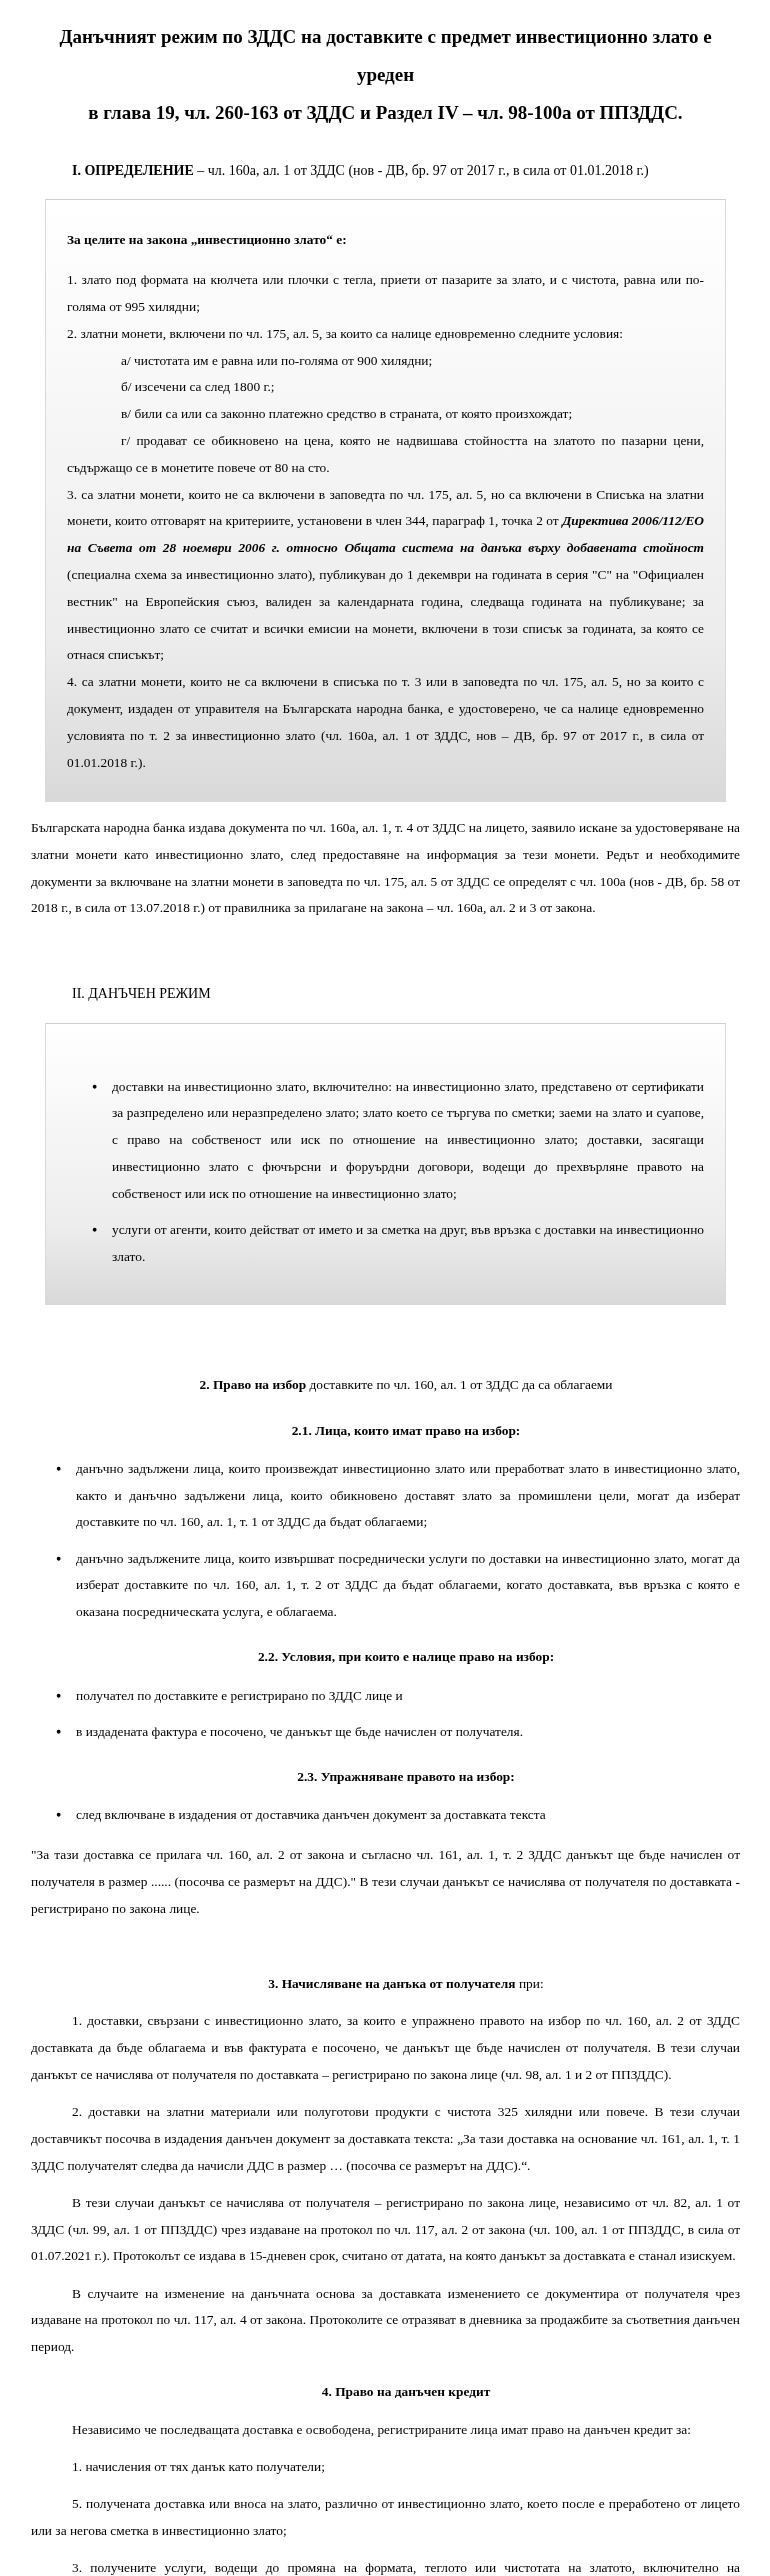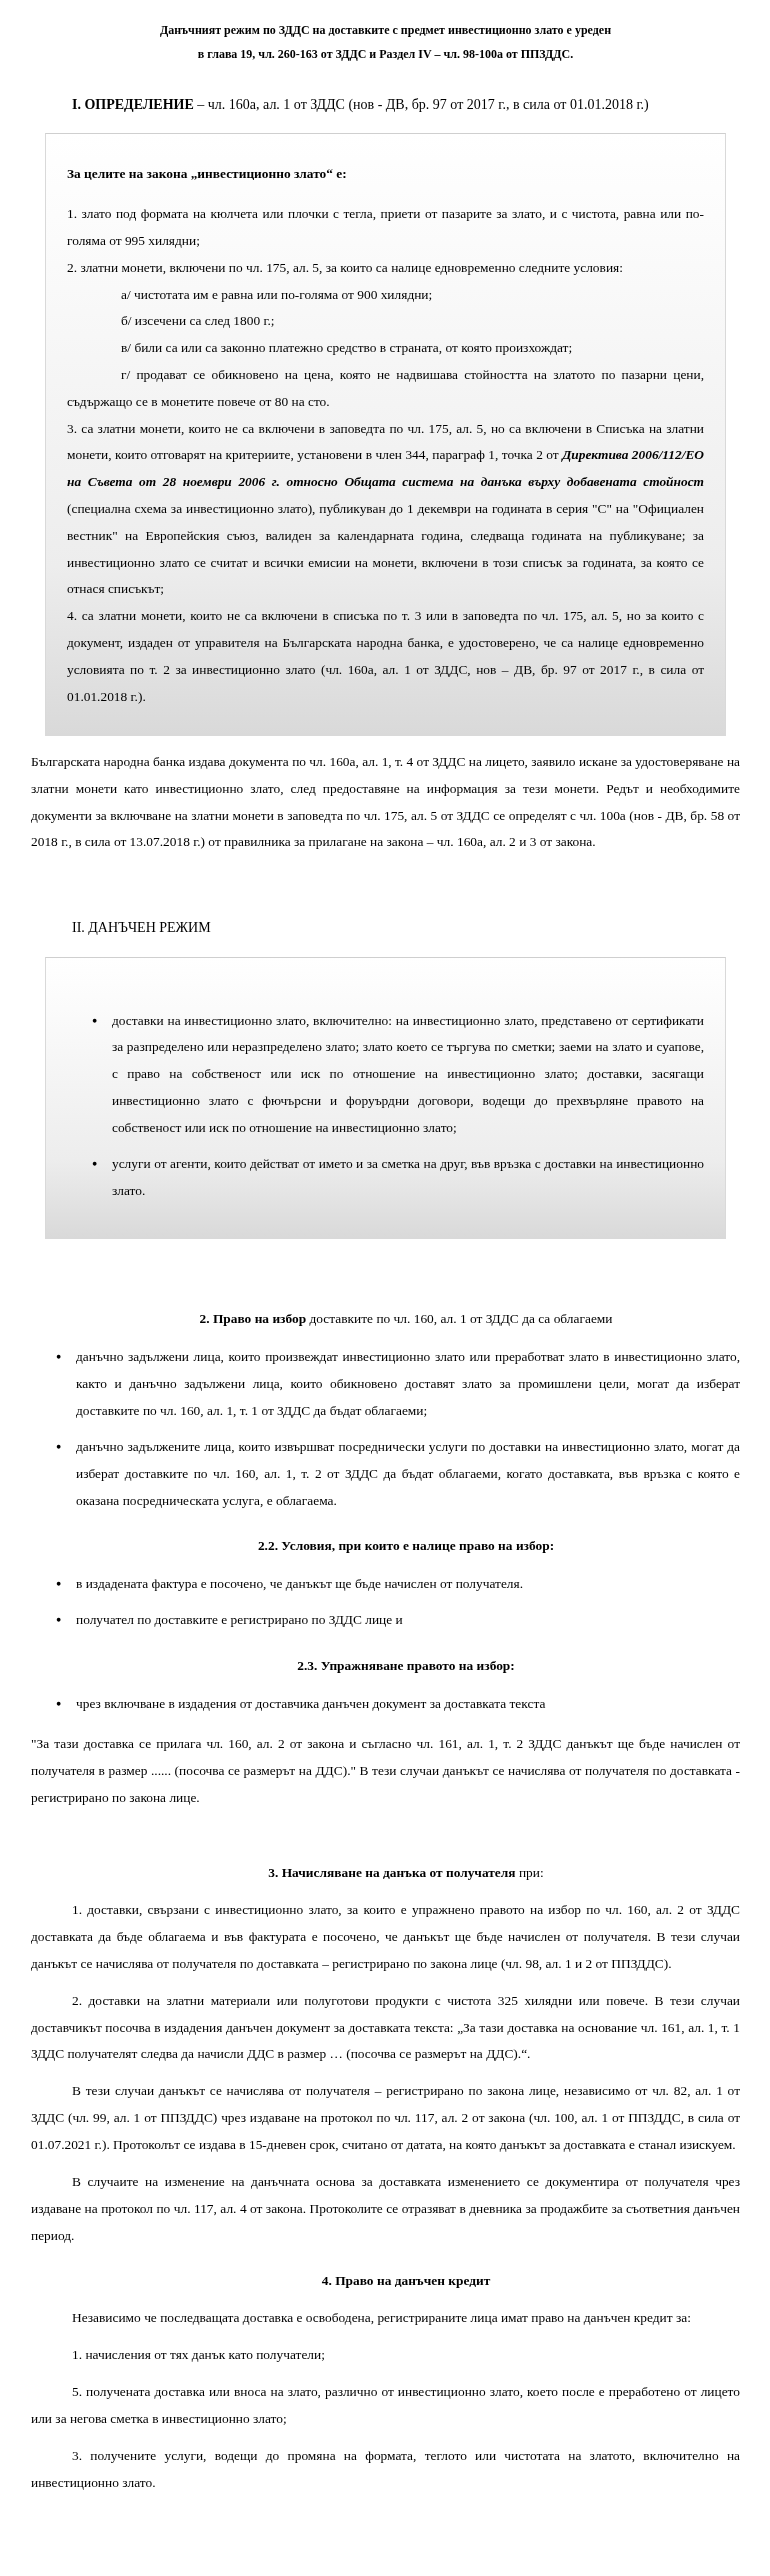--- a/index.html
+++ b/index.html
@@ -15,21 +15,21 @@
   .page {
     width: 771px;
     margin: 0 auto;
     box-sizing: border-box;
     padding: 17.5px 31px 23px 31px;
     background: #ffffff;
   }
 
   
   .doc-title {
-    font-size: 12px;
+    font-size: 19px;
     font-weight: bold;
     line-height: 2.0;
     text-align: center;
     margin: 0 0 1px 0;
   }
   .doc-title .line2 { display: block; }
 
   .section-head {
     font-size: 14px;
     font-weight: bold;
@@ -161,34 +161,35 @@
     <ul class="bullets">
       <li>доставки на инвестиционно злато, включително: на инвестиционно злато, представено от сертификати за разпределено или неразпределено злато; злато което се търгува по сметки; заеми на злато и суапове, с право на собственост или иск по отношение на инвестиционно злато; доставки, засягащи инвестиционно злато с фючърсни и форуърдни договори, водещи до прехвърляне правото на собственост или иск по отношение на инвестиционно злато;</li>
       <li>услуги от агенти, които действат от името и за сметка на друг, във връзка с доставки на инвестиционно злато.</li>
     </ul>
   </div>
 
   <div class="spacer-lg"></div>
 
   <div class="sub-head"><span>2. Право на избор</span><span class="normal"> доставките по чл. 160, ал. 1 от ЗДДС да са облагаеми</span></div>
 
+  <div class="sub-head">2.1. Лица, които имат право на избор:</div>
   <ul class="bullets">
     <li>данъчно задължени лица, които произвеждат инвестиционно злато или преработват злато в инвестиционно злато, както и данъчно задължени лица, които обикновено доставят злато за промишлени цели, могат да изберат доставките по чл. 160, ал. 1, т. 1 от ЗДДС да бъдат облагаеми;</li>
     <li>данъчно задължените лица, които извършват посреднически услуги по доставки на инвестиционно злато, могат да изберат доставките по чл. 160, ал. 1, т. 2 от ЗДДС да бъдат облагаеми, когато доставката, във връзка с която е оказана посредническата услуга, е облагаема.</li>
   </ul>
 
   <div class="sub-head">2.2. Условия, при които е налице право на избор:</div>
   <ul class="bullets">
+    <li>получател по доставките е регистрирано по ЗДДС лице и</li>
     <li>в издадената фактура е посочено, че данъкът ще бъде начислен от получателя.</li>
-    <li>получател по доставките е регистрирано по ЗДДС лице и</li>
   </ul>
 
   <div class="sub-head">2.3. Упражняване правото на избор:</div>
   <ul class="bullets">
-    <li>чрез  включване  в издадения от доставчика данъчен документ за доставката текста</li>
+    <li>след  включване  в издадения от доставчика данъчен документ за доставката текста</li>
   </ul>
   <p class="body-par">"За тази доставка се прилага чл. 160, ал. 2 от закона и съгласно чл. 161, ал. 1, т. 2 ЗДДС данъкът ще бъде начислен от получателя в размер ...... (посочва се размерът на ДДС)." В тези случаи данъкът се начислява от получателя по доставката - регистрирано по закона лице.</p>
 
   <div class="spacer-md"></div>
 
   <div class="sub-head"><span>3. Начисляване на данъка от получателя</span><span class="normal"> при:</span></div>
 
   <p class="num-par">1. доставки, свързани с инвестиционно злато, за които е упражнено правото на избор по чл. 160, ал. 2 от ЗДДС доставката да бъде облагаема и във фактурата е посочено, че данъкът ще бъде начислен от получателя. В тези случаи данъкът се начислява от получателя по доставката – регистрирано по закона лице (чл. 98, ал. 1 и 2 от ППЗДДС).</p>
   <p class="num-par">2. доставки на златни материали или полуготови продукти с чистота 325 хилядни или повече. В тези случаи доставчикът посочва в издадения данъчен документ за доставката текста: „За тази доставка на основание чл. 161, ал. 1, т. 1 ЗДДС получателят следва да начисли ДДС в размер … (посочва се размерът на ДДС).“.</p>
   <p class="num-par">В тези случаи данъкът се начислява от получателя – регистрирано по закона лице, независимо от чл. 82, ал. 1 от ЗДДС (чл. 99, ал. 1 от ППЗДДС) чрез издаване на протокол по чл. 117, ал. 2 от закона (чл. 100, ал. 1 от ППЗДДС, в сила от 01.07.2021 г.). Протоколът се издава в 15-дневен срок, считано от датата, на която данъкът за доставката е станал изискуем.</p>

